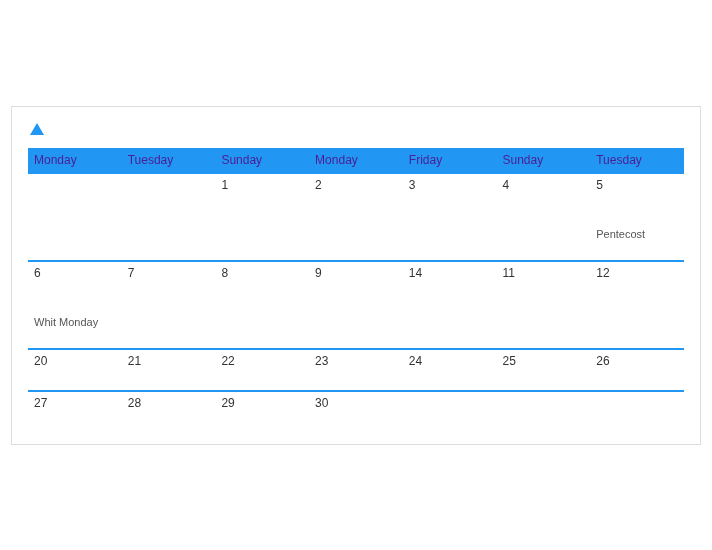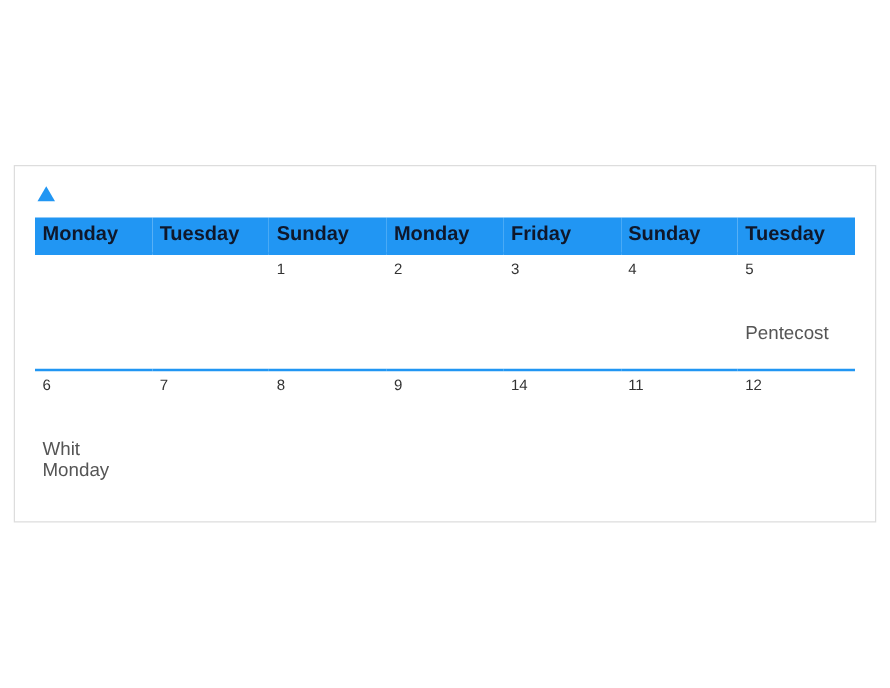--- a/index.html
+++ b/index.html
@@ -65,23 +65,23 @@
       color: #333;
       text-align: right;
       min-width: 70px;
     }
     .calendar-table {
       width: 100%;
       border-collapse: collapse;
     }
     .calendar-table thead tr th {
       background: #2196F3;
-      color: #0f172a;
-      font-size: 16px;
-      font-weight: bold;
+      color: #4c1d95;
+      font-size: 12px;
+      font-weight: normal;
       padding: 5px 6px;
       text-align: left;
       border: none;
     }
     .calendar-table tbody tr {
       border-top: 2px solid #2196F3;
     }
     .calendar-table tbody tr td {
       vertical-align: top;
       padding: 4px 6px 20px 6px;
@@ -92,21 +92,21 @@
       border: none;
     }
     .day-number {
       display: block;
       font-size: 12px;
       color: #333;
       margin-bottom: 2px;
     }
     .holiday {
       display: block;
-      font-size: 15px;
+      font-size: 11px;
       color: #555;
       margin-top: 36px;
     }
   </style>
 </head>
 <body>
 
 <div class="calendar-container">
   <div class="header">
     <div class="logo">
@@ -170,15 +170,55 @@
           <td>
             <span class="day-number">14</span>
           </td>
           <td>
             <span class="day-number">11</span>
           </td>
           <td>
             <span class="day-number">12</span>
           </td>
         </tr>
+        <tr>
+          <td>
+            <span class="day-number">20</span>
+          </td>
+          <td>
+            <span class="day-number">21</span>
+          </td>
+          <td>
+            <span class="day-number">22</span>
+          </td>
+          <td>
+            <span class="day-number">23</span>
+          </td>
+          <td>
+            <span class="day-number">24</span>
+          </td>
+          <td>
+            <span class="day-number">25</span>
+          </td>
+          <td>
+            <span class="day-number">26</span>
+          </td>
+        </tr>
+        <tr>
+          <td>
+            <span class="day-number">27</span>
+          </td>
+          <td>
+            <span class="day-number">28</span>
+          </td>
+          <td>
+            <span class="day-number">29</span>
+          </td>
+          <td>
+            <span class="day-number">30</span>
+          </td>
+          <td></td>
+          <td></td>
+          <td></td>
+        </tr>
       </tbody>
   </table>
 </div>
 
 </body></html>

